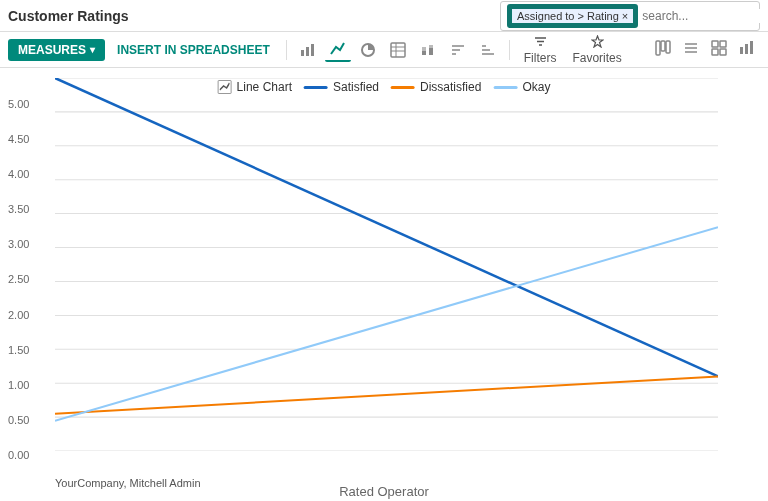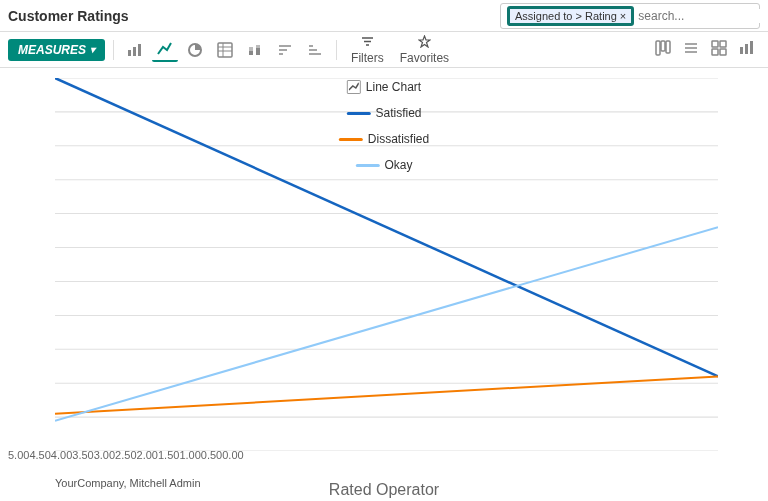--- a/index.html
+++ b/index.html
@@ -26,21 +26,21 @@
       margin-left: auto;
       border: 1px solid #ccc;
       border-radius: 3px;
       padding: 2px 6px;
       width: 260px;
     }
     .search-tag {
       display: flex;
       align-items: center;
       background: #e8f0fe;
-      border: 3px solid #0f766e;
+      border: 5px solid #0f766e;
       border-radius: 3px;
       padding: 1px 5px;
       font-size: 11px;
       color: #333;
       margin-right: 4px;
       white-space: nowrap;
     }
     .search-input {
       border: none;
       outline: none;
@@ -64,21 +64,20 @@
       color: #fff;
       border: none;
       border-radius: 3px;
       padding: 4px 10px;
       font-size: 12px;
       font-weight: bold;
       cursor: pointer;
       display: flex;
       align-items: center;
       gap: 4px;
-      font-style: italic;
     }
     .measures-btn .arrow { font-size: 10px; }
     .insert-btn {
       background: none;
       border: none;
       color: #00897b;
       font-size: 12px;
       font-weight: bold;
       cursor: pointer;
       padding: 4px 8px;
@@ -143,21 +142,20 @@
     .legend {
       position: absolute;
       top: 12px;
       left: 50%;
       transform: translateX(-50%);
       display: flex;
       align-items: center;
       gap: 12px;
       font-size: 12px;
       color: #333;
-      flex-direction: column;
     }
     .legend-item {
       display: flex;
       align-items: center;
       gap: 5px;
     }
     .legend-line {
       width: 24px;
       height: 3px;
       border-radius: 2px;
@@ -174,23 +172,22 @@
       font-size: 10px;
     }
 
     
     .y-labels {
       position: absolute;
       left: 8px;
       top: 30px;
       bottom: 40px;
       display: flex;
-      flex-direction: row;
+      flex-direction: column;
       justify-content: space-between;
-      align-items: flex-end;
       font-size: 11px;
       color: #666;
       width: 40px;
     }
 
     
     .x-label-left {
       position: absolute;
       bottom: 12px;
       left: 55px;
@@ -203,21 +200,21 @@
       bottom: 12px;
       right: 10px;
       font-size: 11px;
       color: #555;
     }
     .x-axis-title {
       position: absolute;
       bottom: 2px;
       left: 50%;
       transform: translateX(-50%);
-      font-size: 16px;
+      font-size: 13px;
       color: #666;
     }
 
     svg.chart-svg {
       width: 100%;
       height: 100%;
     }
   </style>
 </head>
 <body>
@@ -231,20 +228,21 @@
     <input class="search-input" type="text" placeholder="search..." style="">
 
   </div>
 </div>
 
 <div class="toolbar">
   <button class="measures-btn">
     <span>MEASURES</span>
     <span class="arrow">▾</span>
   </button>
+  <button class="insert-btn">INSERT IN SPREADSHEET</button>
   <div class="toolbar-divider"></div>
 
   <button class="toolbar-icon" title="Bar Chart">
     <svg width="16" height="16" viewBox="0 0 16 16">
         <rect x="1" y="8" width="3" height="6" fill="#888"></rect>
         <rect x="6" y="5" width="3" height="9" fill="#888"></rect>
         <rect x="11" y="2" width="3" height="12" fill="#888"></rect>
       </svg>
   </button>
   <button class="toolbar-icon active" title="Line Chart">

